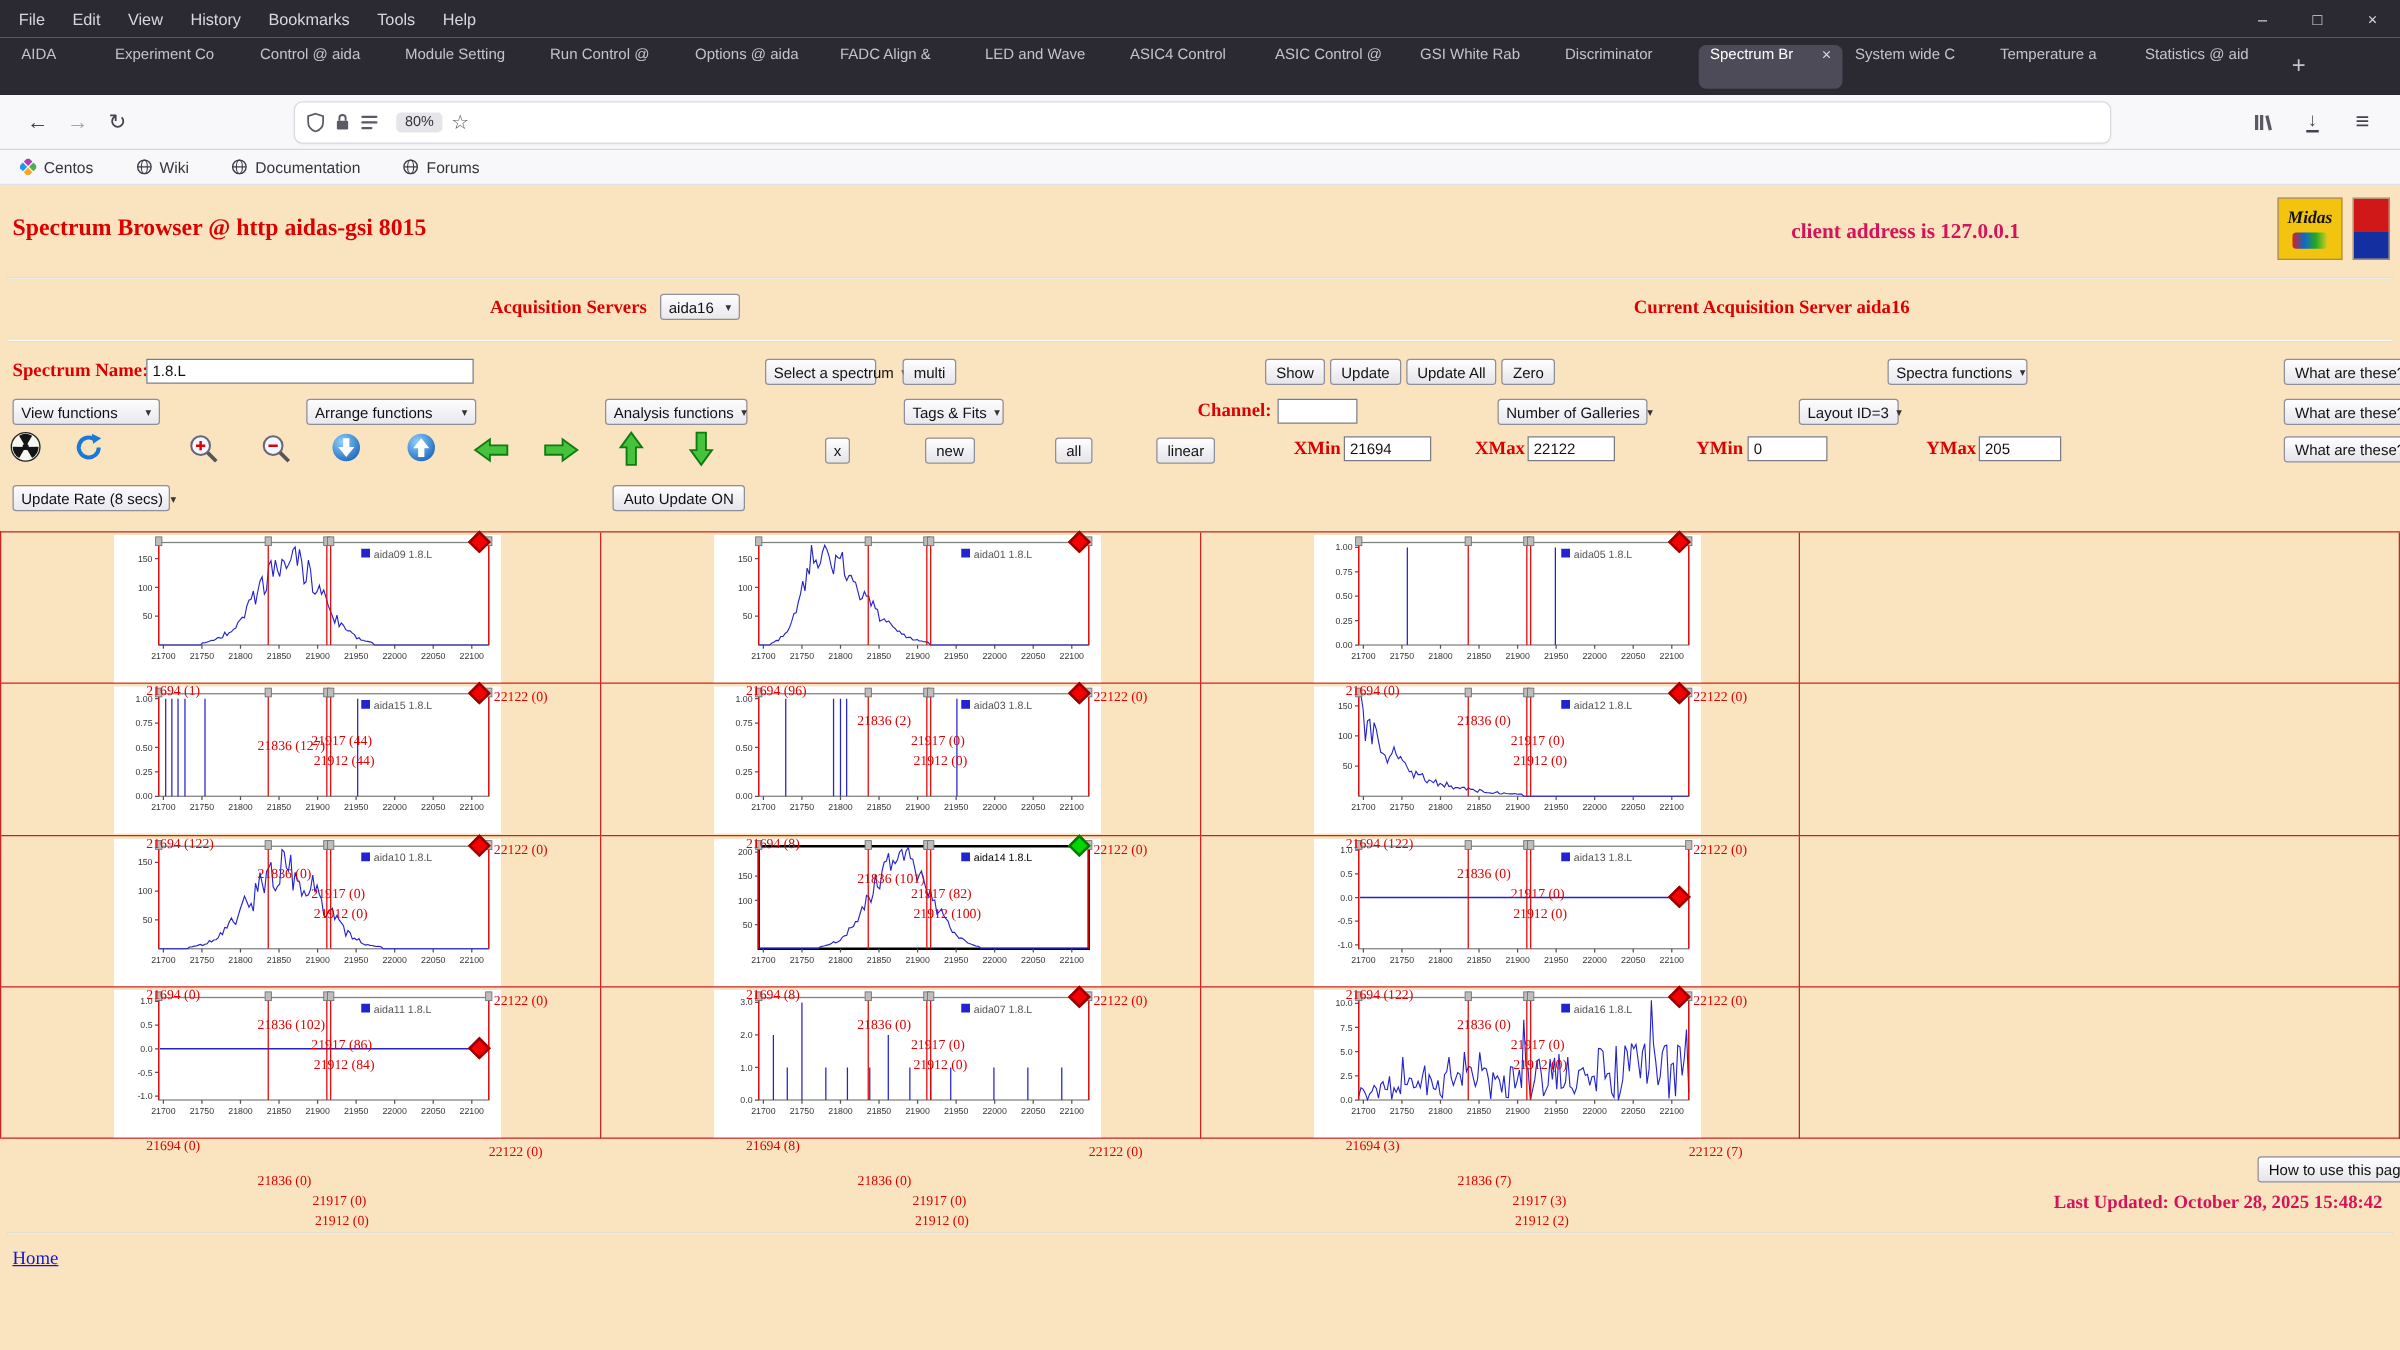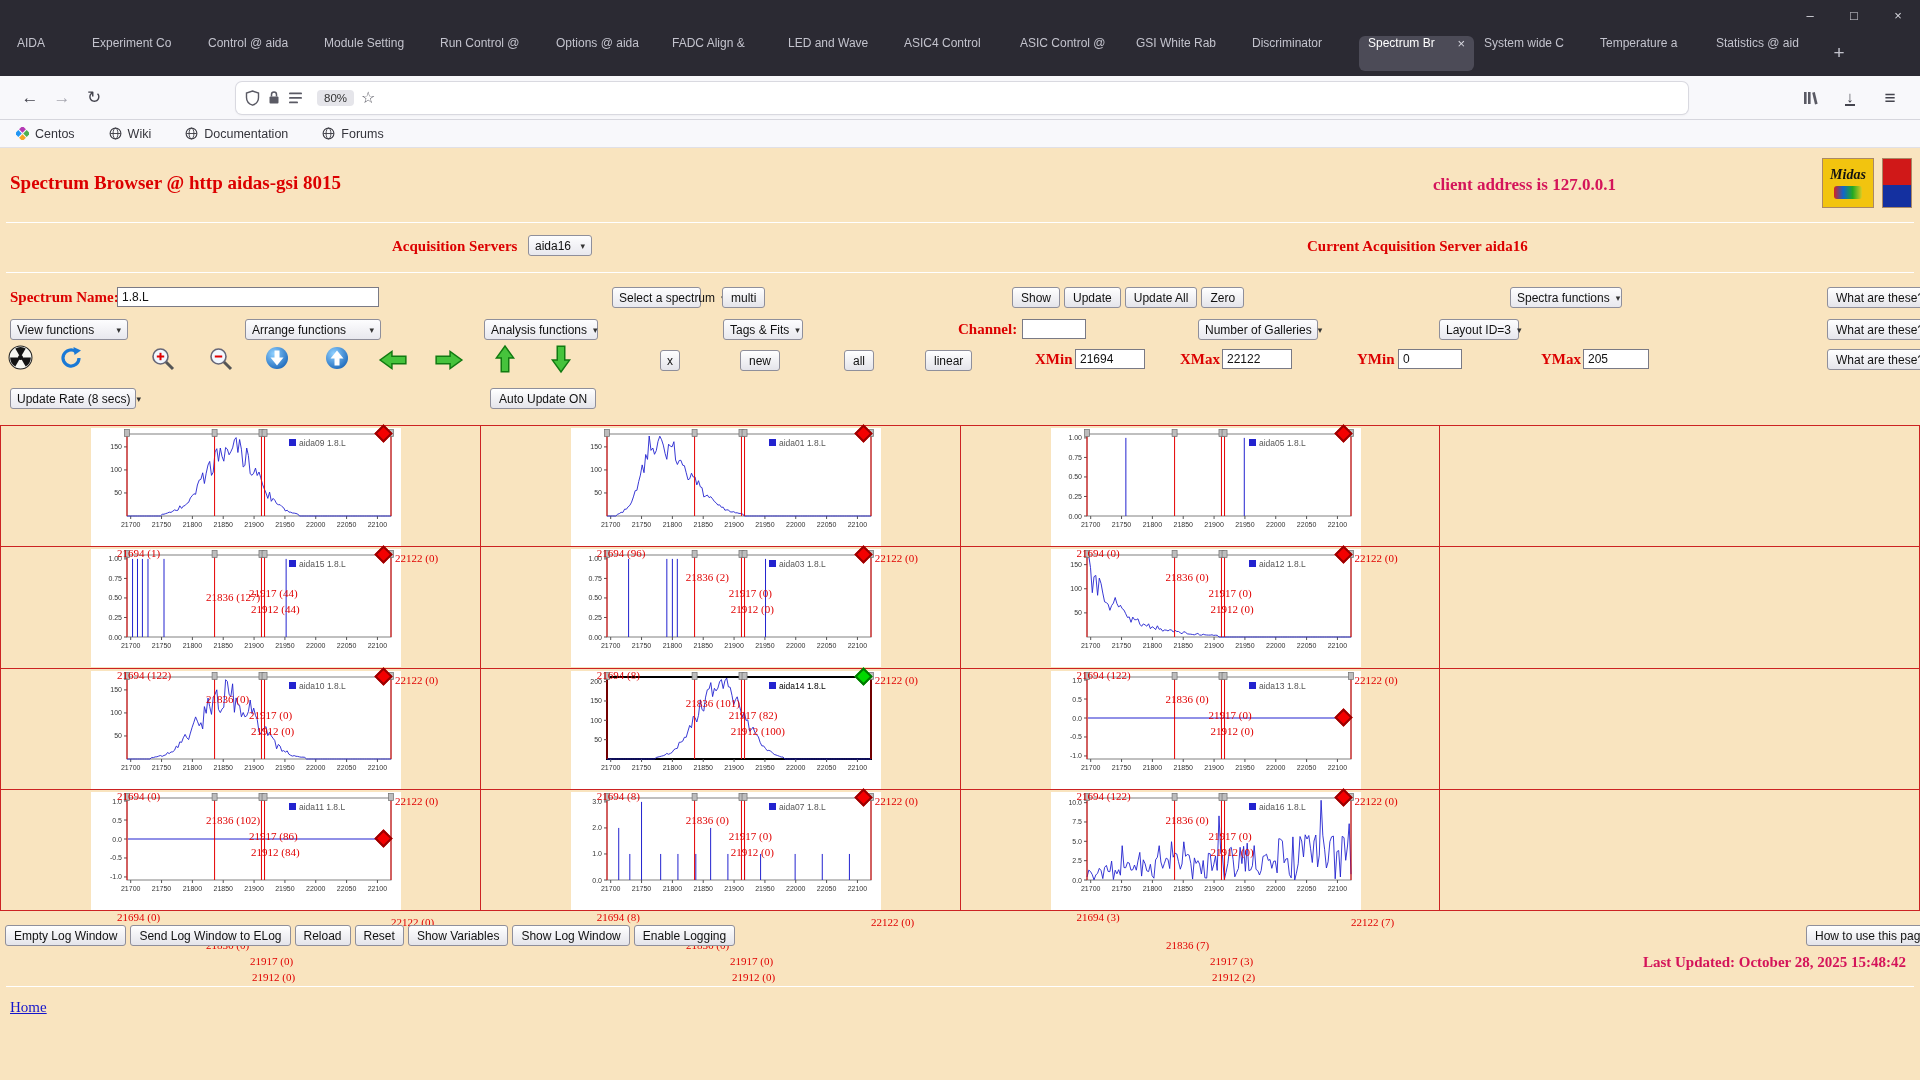--- a/index.html
+++ b/index.html
@@ -57,20 +57,29 @@
 .homelink{position:absolute;font-family:"Liberation Serif",serif;font-size:15px;color:#1515cc;text-decoration:underline;cursor:pointer}
 #midaslogo{position:absolute;left:1822px;top:10px;width:52px;height:50px;background:#f2c40f;border:1px solid #aa8866;display:flex;flex-direction:column;align-items:center;justify-content:center}
 #midaslogo span{font-family:"Liberation Serif",serif;font-weight:bold;font-style:italic;font-size:14px;color:#111}
 .mfig{width:28px;height:13px;background:linear-gradient(90deg,#d42222,#1166cc,#22aa22,#ddcc22);border-radius:3px;margin-top:3px}
 #gsilogo{position:absolute;left:1882px;top:10px;width:30px;height:50px;background:linear-gradient(180deg,#d01818 55%,#1430a0 55%);border:1px solid #aa8866}
 </style>
 </head>
 <body>
 
 <div id="menubar">
+  <div id="menu-items" style="display:flex;height:30px">
+      <div class="mi">File</div>
+      <div class="mi">Edit</div>
+      <div class="mi">View</div>
+      <div class="mi">History</div>
+      <div class="mi">Bookmarks</div>
+      <div class="mi">Tools</div>
+      <div class="mi">Help</div>
+    </div>
   <div id="winctl">
     <span>–</span>
     <span>□</span>
     <span>×</span>
   </div>
 </div>
 
 <div id="tabbar">
   <div id="tabs">
       <div class="tab first">
@@ -988,27 +997,18 @@
       <div class="tr-ann" style="left: 871px; top: 768px;">22122 (0)</div>
       <div class="ann" style="left: 686px; top: 791px;">21836 (0)</div>
       <div class="ann" style="left: 730px; top: 807px;">21917 (0)</div>
       <div class="ann" style="left: 732px; top: 823px;">21912 (0)</div>
       <div class="tr-ann" style="left: 1351px; top: 768px;">22122 (7)</div>
       <div class="ann" style="left: 1166px; top: 791px;">21836 (7)</div>
       <div class="ann" style="left: 1210px; top: 807px;">21917 (3)</div>
       <div class="ann" style="left: 1212px; top: 823px;">21912 (2)</div>
     </div>
 
-  <div id="btnrow" class="hgroup" style="left:5px;top:777px">
-      <button class="btn">Empty Log Window</button>
-      <button class="btn">Send Log Window to ELog</button>
-      <button class="btn">Reload</button>
-      <button class="btn">Reset</button>
-      <button class="btn">Show Variables</button>
-      <button class="btn">Show Log Window</button>
-      <button class="btn">Enable Logging</button>
-    </div>
   <button class="btn abs" style="left:1806px;top:777px;z-index:3">How to use this page</button>
 
   <div class="rlab crimson" style="right:14px;top:806px">Last Updated: October 28, 2025 15:48:42</div>
   <div class="hr" style="top:838px"></div>
   <a class="homelink" style="left:10px;top:851px">Home</a>
 </div>
 
 </body></html>

